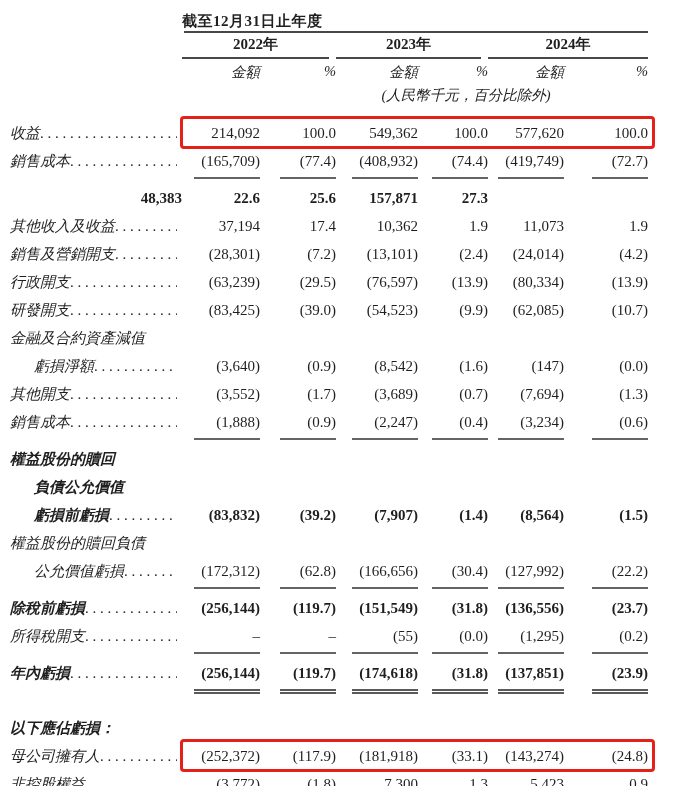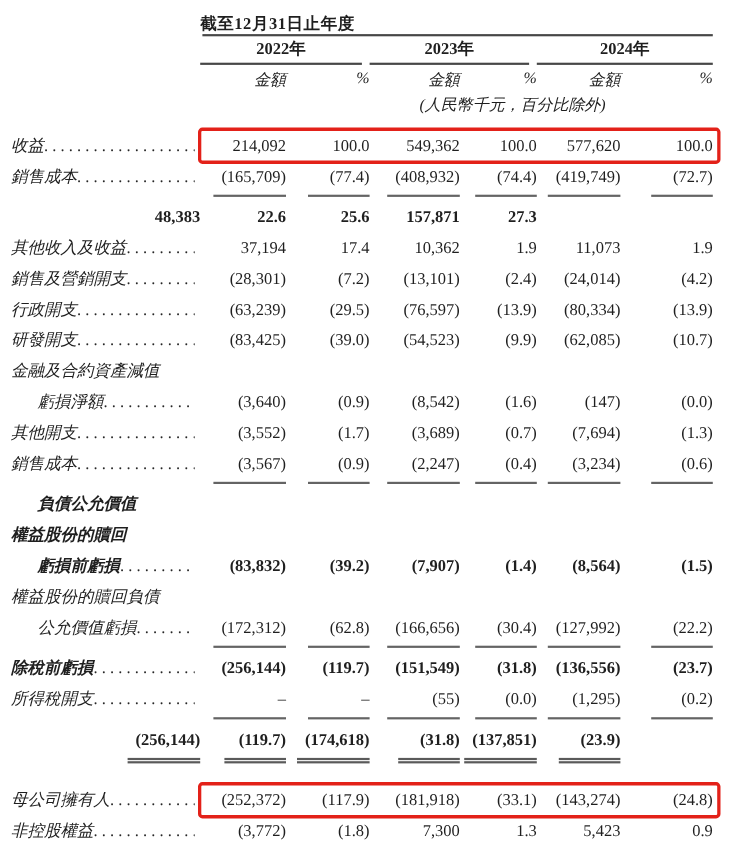--- a/index.html
+++ b/index.html
@@ -193,41 +193,41 @@
           <div class="cell amt"><span class="uw">(3,689)</span></div>
           <div class="cell pct"><span class="uw">(0.7)</span></div>
           <div class="cell amt"><span class="uw">(7,694)</span></div>
           <div class="cell pct"><span class="uw">(1.3)</span></div>
         </div>
         <div class="grid row pad-under">
           <div class="lbl">
             <span class="lbl-text">銷售成本</span>
             <span class="dots"></span>
           </div>
-          <div class="cell amt u1"><span class="uw">(3,567)</span></div>
+          <div class="cell amt u1"><span class="uw">(1,888)</span></div>
           <div class="cell pct u1"><span class="uw">(0.9)</span></div>
           <div class="cell amt u1"><span class="uw">(2,247)</span></div>
           <div class="cell pct u1"><span class="uw">(0.4)</span></div>
           <div class="cell amt u1"><span class="uw">(3,234)</span></div>
           <div class="cell pct u1"><span class="uw">(0.6)</span></div>
         </div>
         <div class="grid row bold">
+          <div class="lbl">
+            <span class="lbl-text">權益股份的贖回</span>
+          </div>
+          <div class="cell amt"></div>
+          <div class="cell pct"></div>
+          <div class="cell amt"></div>
+          <div class="cell pct"></div>
+          <div class="cell amt"></div>
+          <div class="cell pct"></div>
+        </div>
+        <div class="grid row bold">
           <div class="lbl indent">
             <span class="lbl-text">負債公允價值</span>
-          </div>
-          <div class="cell amt"></div>
-          <div class="cell pct"></div>
-          <div class="cell amt"></div>
-          <div class="cell pct"></div>
-          <div class="cell amt"></div>
-          <div class="cell pct"></div>
-        </div>
-        <div class="grid row bold">
-          <div class="lbl">
-            <span class="lbl-text">權益股份的贖回</span>
           </div>
           <div class="cell amt"></div>
           <div class="cell pct"></div>
           <div class="cell amt"></div>
           <div class="cell pct"></div>
           <div class="cell amt"></div>
           <div class="cell pct"></div>
         </div>
         <div class="grid row bold">
           <div class="lbl indent">
@@ -282,28 +282,35 @@
             <span class="dots"></span>
           </div>
           <div class="cell amt u1"><span class="uw">–</span></div>
           <div class="cell pct u1"><span class="uw">–</span></div>
           <div class="cell amt u1"><span class="uw">(55)</span></div>
           <div class="cell pct u1"><span class="uw">(0.0)</span></div>
           <div class="cell amt u1"><span class="uw">(1,295)</span></div>
           <div class="cell pct u1"><span class="uw">(0.2)</span></div>
         </div>
         <div class="grid row bold pad-under2">
+          <div class="lbl">
+            <span class="lbl-text">年內虧損</span>
+            <span class="dots"></span>
+          </div>
           <div class="cell amt u2"><span class="uw">(256,144)</span></div>
           <div class="cell pct u2"><span class="uw">(119.7)</span></div>
           <div class="cell amt u2"><span class="uw">(174,618)</span></div>
           <div class="cell pct u2"><span class="uw">(31.8)</span></div>
           <div class="cell amt u2"><span class="uw">(137,851)</span></div>
           <div class="cell pct u2"><span class="uw">(23.9)</span></div>
         </div>
         <div class="grid row bold gap-before">
+          <div class="lbl">
+            <span class="lbl-text">以下應佔虧損：</span>
+          </div>
           <div class="cell amt"></div>
           <div class="cell pct"></div>
           <div class="cell amt"></div>
           <div class="cell pct"></div>
           <div class="cell amt"></div>
           <div class="cell pct"></div>
         </div>
         <div class="grid row">
           <div class="lbl">
             <span class="lbl-text">母公司擁有人</span>

